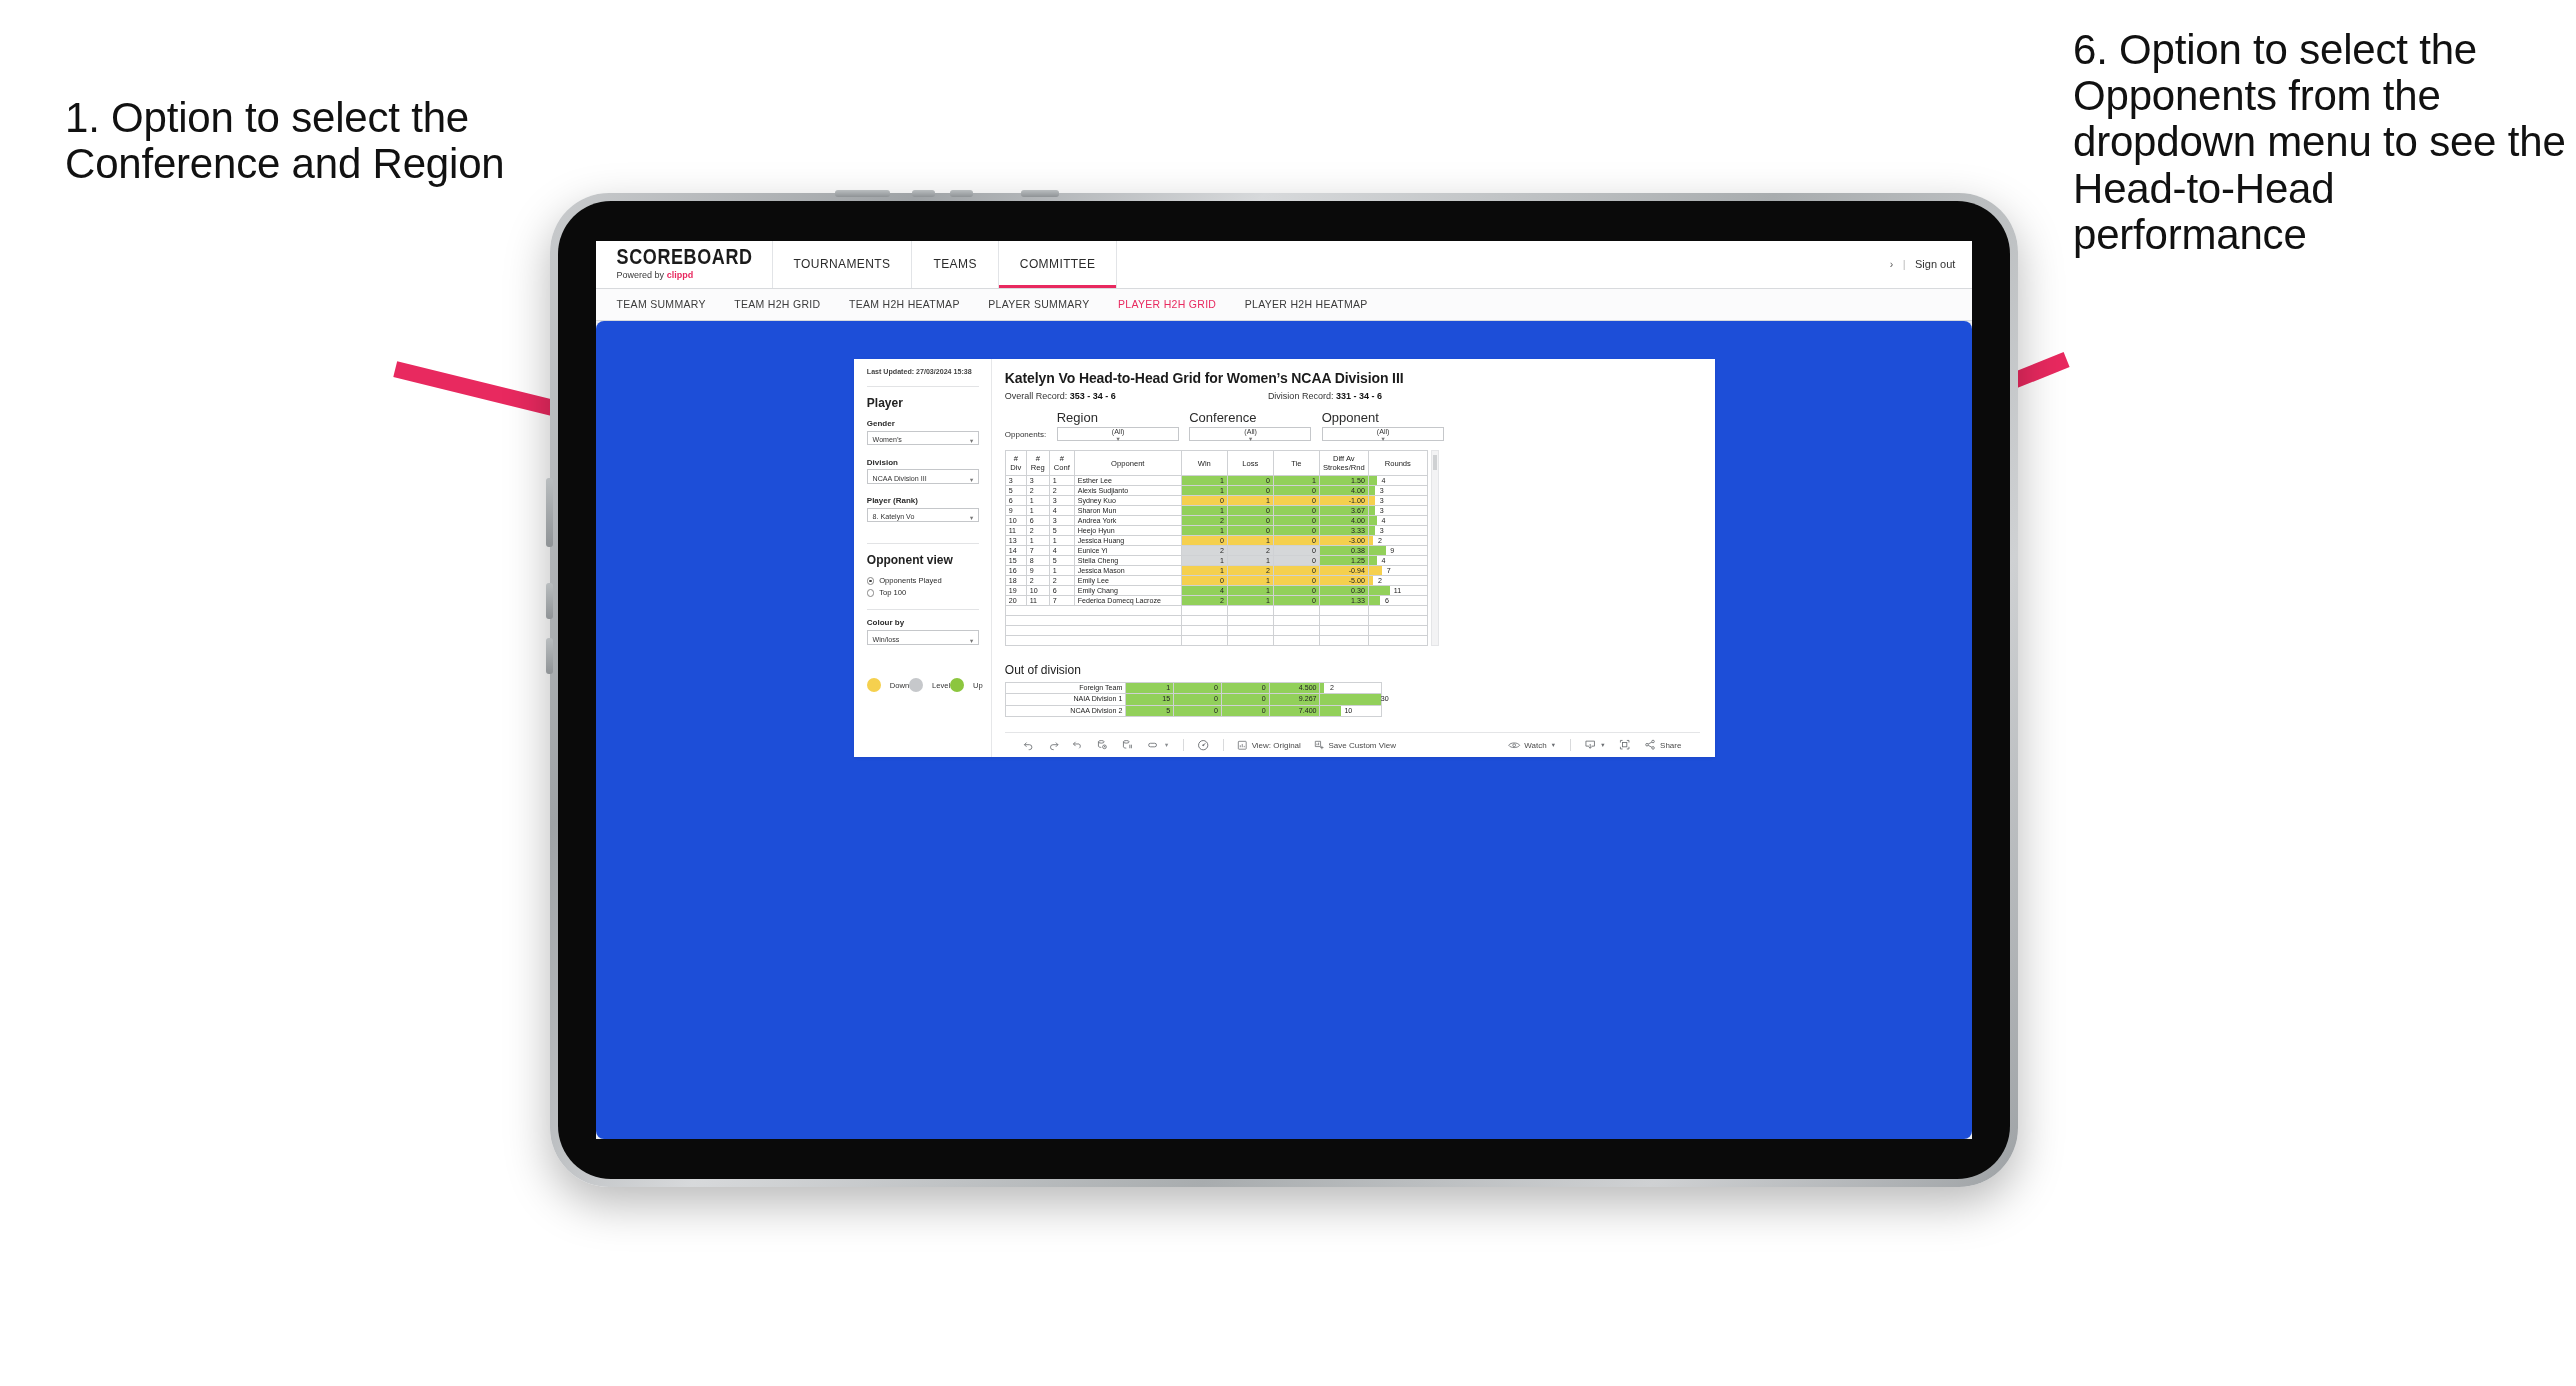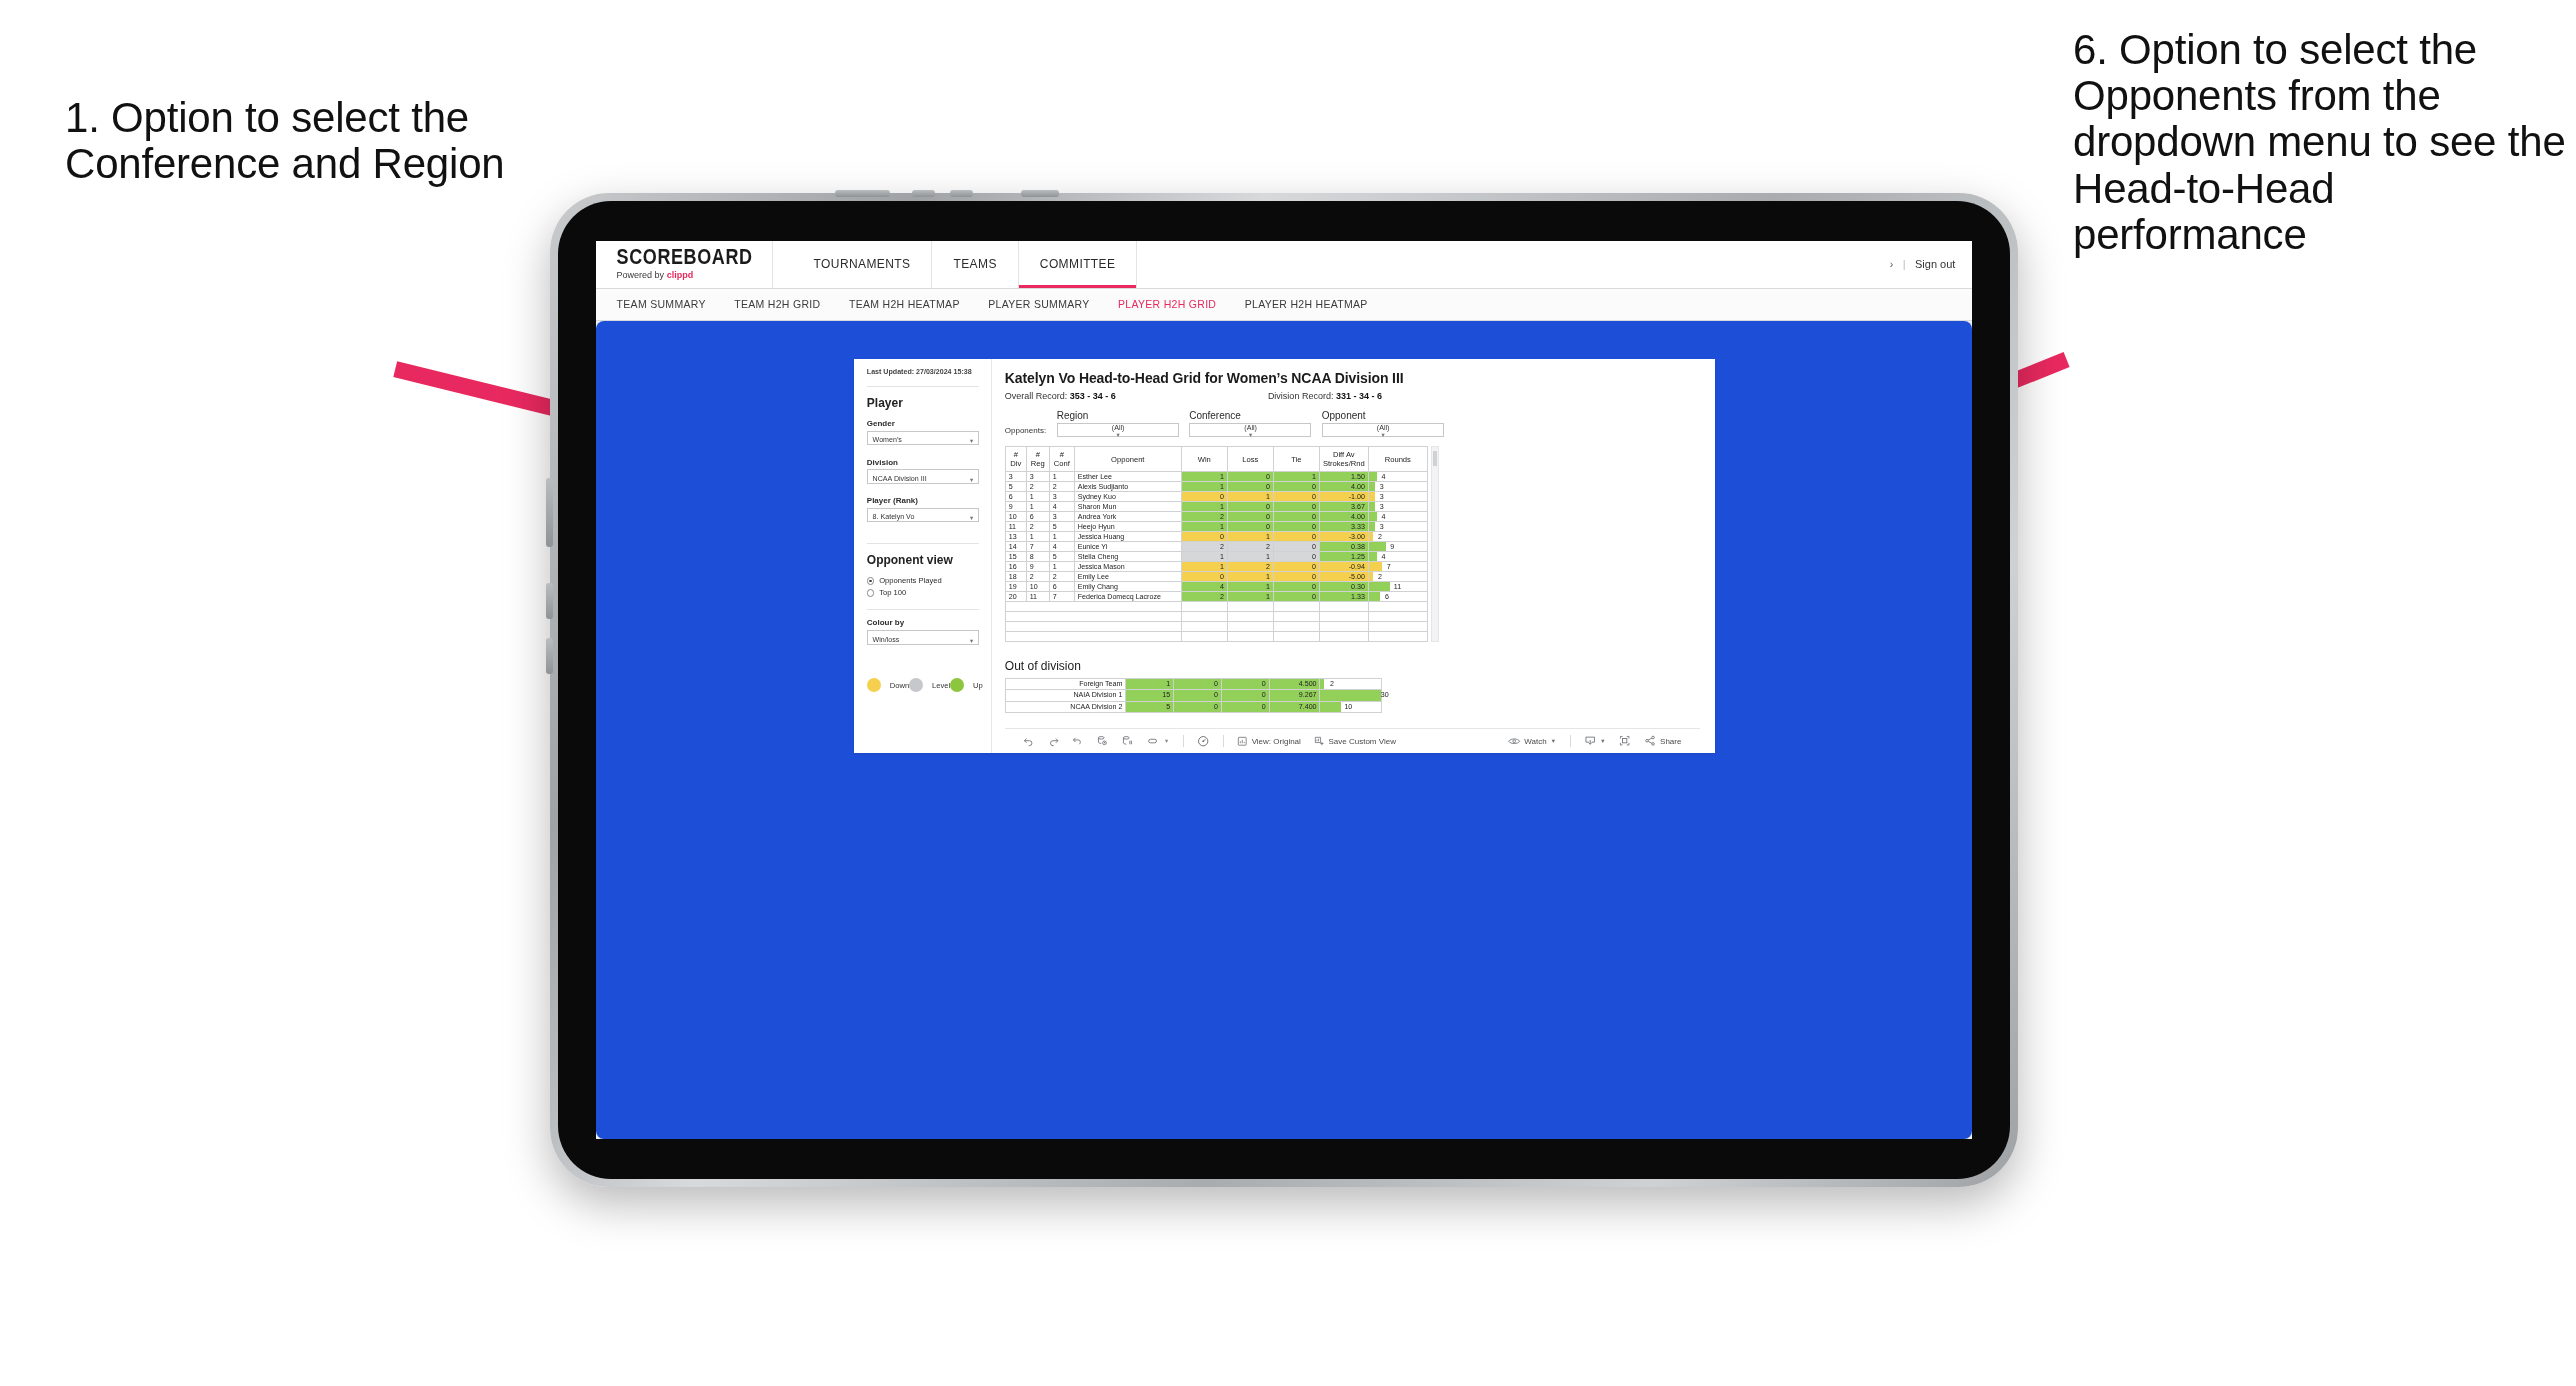--- a/index.html
+++ b/index.html
@@ -58,21 +58,20 @@
   .btn-top4 { top:-2.9px; left: 471px; width: 38px; height: 6.7px; }
   .btn-l1 { left:-3.8px; top: 285px; width: 6.7px; height: 69px; }
   .btn-l2 { left:-3.8px; top: 390px; width: 6.7px; height: 36px; }
   .btn-l3 { left:-3.8px; top: 445px; width: 6.7px; height: 36px; }
 
   
   .app-topbar {
     height: 48px; background:#fff;
     display:flex; align-items:stretch;
     border-bottom:1px solid #d8dadd;
-    gap:20px;
   }
   .brand {
     display:flex; flex-direction:column; justify-content:center;
     padding: 0 19px 0 21px;
     border-right:1px solid #e2e4e7;
     min-width: 135px;
   }
   .brand-title {
     font-family:"Liberation Sans", sans-serif;
     font-weight:700; font-size:18px; letter-spacing:0.6px;
@@ -145,21 +144,21 @@
   .main { flex:1; padding: 11.4px 15px 0 13.3px; min-width:0; }
   .title { font-size:14px; font-weight:700; color:#1b1b1b; letter-spacing:-0.1px; }
   .records { display:flex; margin-top:4.8px; font-size:9px; color:#333; }
   .records .rec { white-space:nowrap; }
   .records .rec b { font-weight:700; color:#111; }
   .rec2 { margin-left: 152px; }
 
   .filters { display:flex; align-items:flex-end; gap:10.5px; margin-top:9.5px; }
   .filters-label { font-size:8px; color:#333; padding-bottom:2.9px; white-space:nowrap; }
   .filter { display:flex; flex-direction:column; }
-  .filter-label { font-size:10px; color:#2b2b2b; margin-bottom:1.9px; }
+  .filter-label { font-size:13px; color:#2b2b2b; margin-bottom:1.9px; }
   .filter-sel {
     height:14.3px; width:122px; border:1px solid #c5c7ca; background:#fff;
     display:flex; align-items:center; justify-content:space-between;
     padding:0 3.8px 0 4.8px; font-size:7.1px; color:#333; cursor:pointer;flex-direction:column;
   }
   .filter-sel .caret { font-size:5.7px; color:#777; }
 
   
   .grid-wrap { margin-top:8.6px; display:flex; }
   table.grid { border-collapse:collapse; width:377px; table-layout:fixed; font-size:7.1px; color:#222; }

